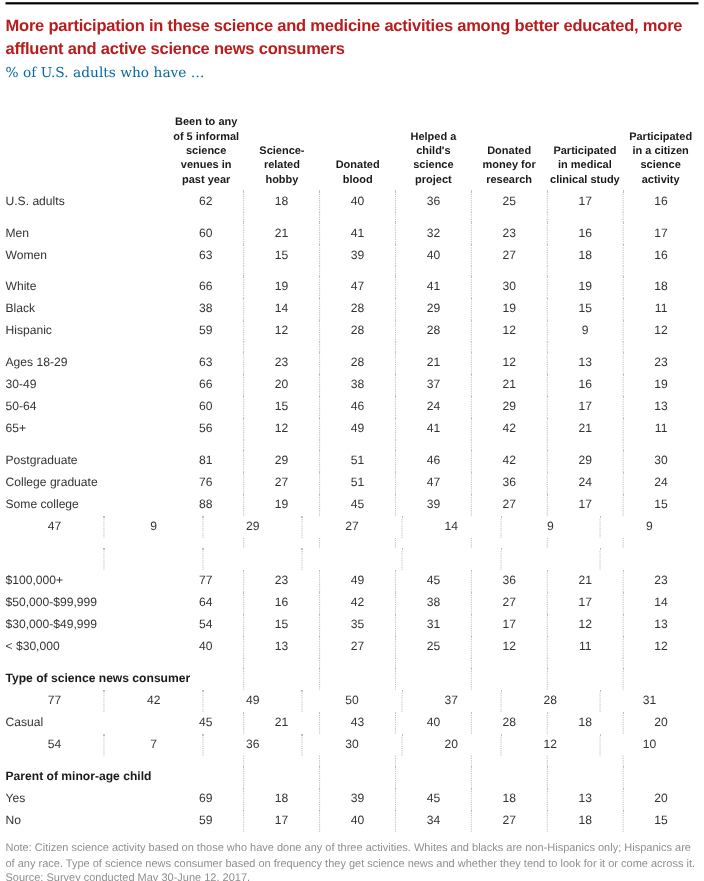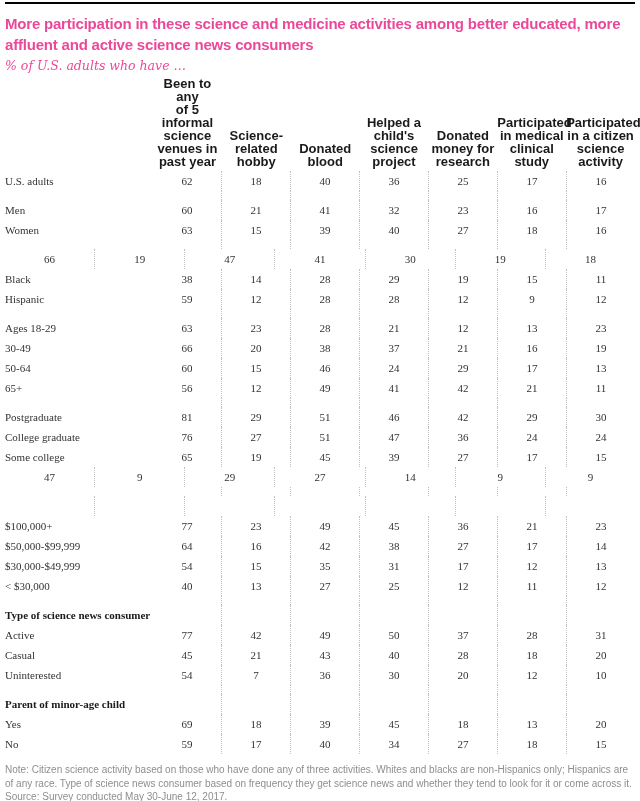--- a/index.html
+++ b/index.html
@@ -18,44 +18,44 @@
     height: 2px;
     background: #000000;
     width: 630px;
   }
   .title {
     margin-top: 9px;
     font-size: 15px;
     font-weight: 700;
     line-height: 21px;
     letter-spacing: -0.2px;
-    color: #ec4899;
+    color: #b91c1c;
     width: 625px;
   }
   .subtitle {
     margin-top: 3px;
     font-family: "DejaVu Serif", serif;
-    font-style: italic;
     font-size: 12.5px;
-    color: #ec4899;
+    color: #0369a1;
   }
   
   .table { margin-top: 4px; width: 630px; }
   .thead { display: flex; align-items: flex-end; padding-bottom: 3px; }
   .cell { flex: 1 1 0; min-width: 0; }
   .label-cell { flex: 0 0 148px; text-align: left; white-space: nowrap; overflow: visible; }
   .th {
-    font-size: 13px;
+    font-size: 10px;
     font-weight: 700;
     line-height: 13px;
     color: #1a1a1a;
     text-align: center;
     white-space: pre-line;
-  }
-  .row { display: flex; height: 20px; font-family: Liberation Serif, serif; }
+    margin-top: 28px;
+  }
+  .row { display: flex; height: 20px; }
   .row .cell { font-size: 11px; color: #333333; line-height: 20px; }
   .row .val { text-align: center; }
   .row .sep { border-left: 1px dotted #bfbfbf; }
   .row.spacer { height: 9px; }
   .row.spacer .cell { line-height: 9px; }
   .row.section .label-cell { font-weight: 700; color: #1a1a1a; }
   
   .notes { margin-top: 9px; width: 630px; }
   .note-line {
     font-size: 10px;
@@ -144,20 +144,21 @@
           <div class="cell label-cell"></div>
           <div class="cell val"></div>
           <div class="cell val sep"></div>
           <div class="cell val sep"></div>
           <div class="cell val sep"></div>
           <div class="cell val sep"></div>
           <div class="cell val sep"></div>
           <div class="cell val sep"></div>
         </div>
         <div class="row data">
+          <div class="cell label-cell">White</div>
           <div class="cell val">66</div>
           <div class="cell val sep">19</div>
           <div class="cell val sep">47</div>
           <div class="cell val sep">41</div>
           <div class="cell val sep">30</div>
           <div class="cell val sep">19</div>
           <div class="cell val sep">18</div>
         </div>
         <div class="row data">
           <div class="cell label-cell">Black</div>
@@ -254,21 +255,21 @@
           <div class="cell val">76</div>
           <div class="cell val sep">27</div>
           <div class="cell val sep">51</div>
           <div class="cell val sep">47</div>
           <div class="cell val sep">36</div>
           <div class="cell val sep">24</div>
           <div class="cell val sep">24</div>
         </div>
         <div class="row data">
           <div class="cell label-cell">Some college</div>
-          <div class="cell val">65</div>
+          <div class="cell val">88</div>
           <div class="cell val sep">19</div>
           <div class="cell val sep">45</div>
           <div class="cell val sep">39</div>
           <div class="cell val sep">27</div>
           <div class="cell val sep">17</div>
           <div class="cell val sep">15</div>
         </div>
         <div class="row data">
           <div class="cell val">47</div>
           <div class="cell val sep">9</div>
@@ -351,41 +352,39 @@
           <div class="cell label-cell">Type of science news consumer</div>
           <div class="cell val"></div>
           <div class="cell val sep"></div>
           <div class="cell val sep"></div>
           <div class="cell val sep"></div>
           <div class="cell val sep"></div>
           <div class="cell val sep"></div>
           <div class="cell val sep"></div>
         </div>
         <div class="row data">
-          <div class="cell label-cell">Active</div>
           <div class="cell val">77</div>
           <div class="cell val sep">42</div>
           <div class="cell val sep">49</div>
           <div class="cell val sep">50</div>
           <div class="cell val sep">37</div>
           <div class="cell val sep">28</div>
           <div class="cell val sep">31</div>
         </div>
         <div class="row data">
           <div class="cell label-cell">Casual</div>
           <div class="cell val">45</div>
           <div class="cell val sep">21</div>
           <div class="cell val sep">43</div>
           <div class="cell val sep">40</div>
           <div class="cell val sep">28</div>
           <div class="cell val sep">18</div>
           <div class="cell val sep">20</div>
         </div>
         <div class="row data">
-          <div class="cell label-cell">Uninterested</div>
           <div class="cell val">54</div>
           <div class="cell val sep">7</div>
           <div class="cell val sep">36</div>
           <div class="cell val sep">30</div>
           <div class="cell val sep">20</div>
           <div class="cell val sep">12</div>
           <div class="cell val sep">10</div>
         </div>
         <div class="row spacer">
           <div class="cell label-cell"></div>

